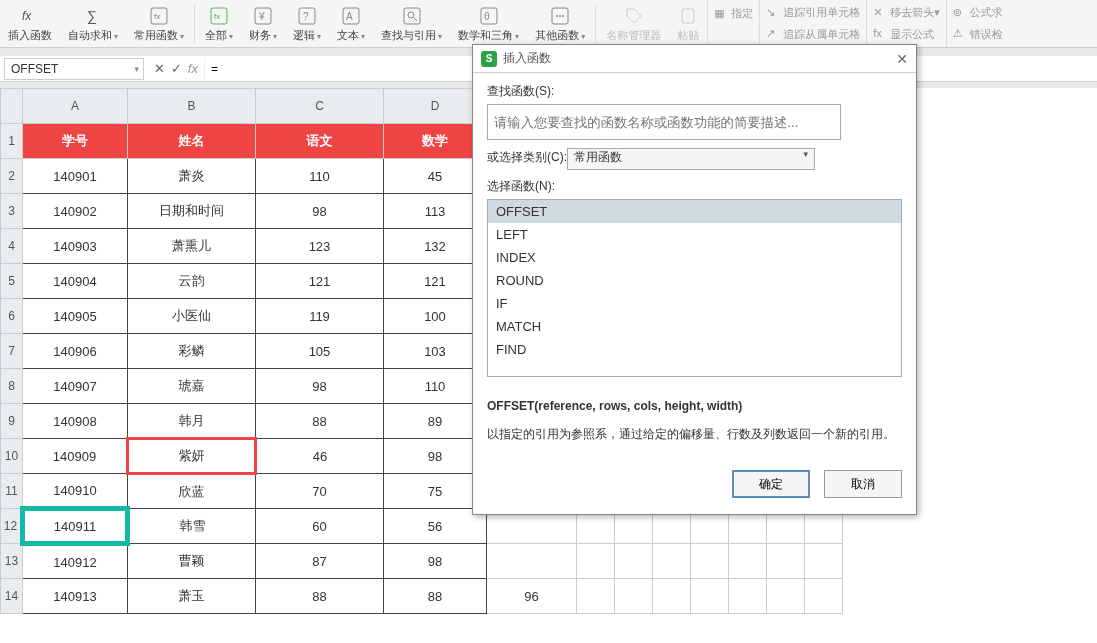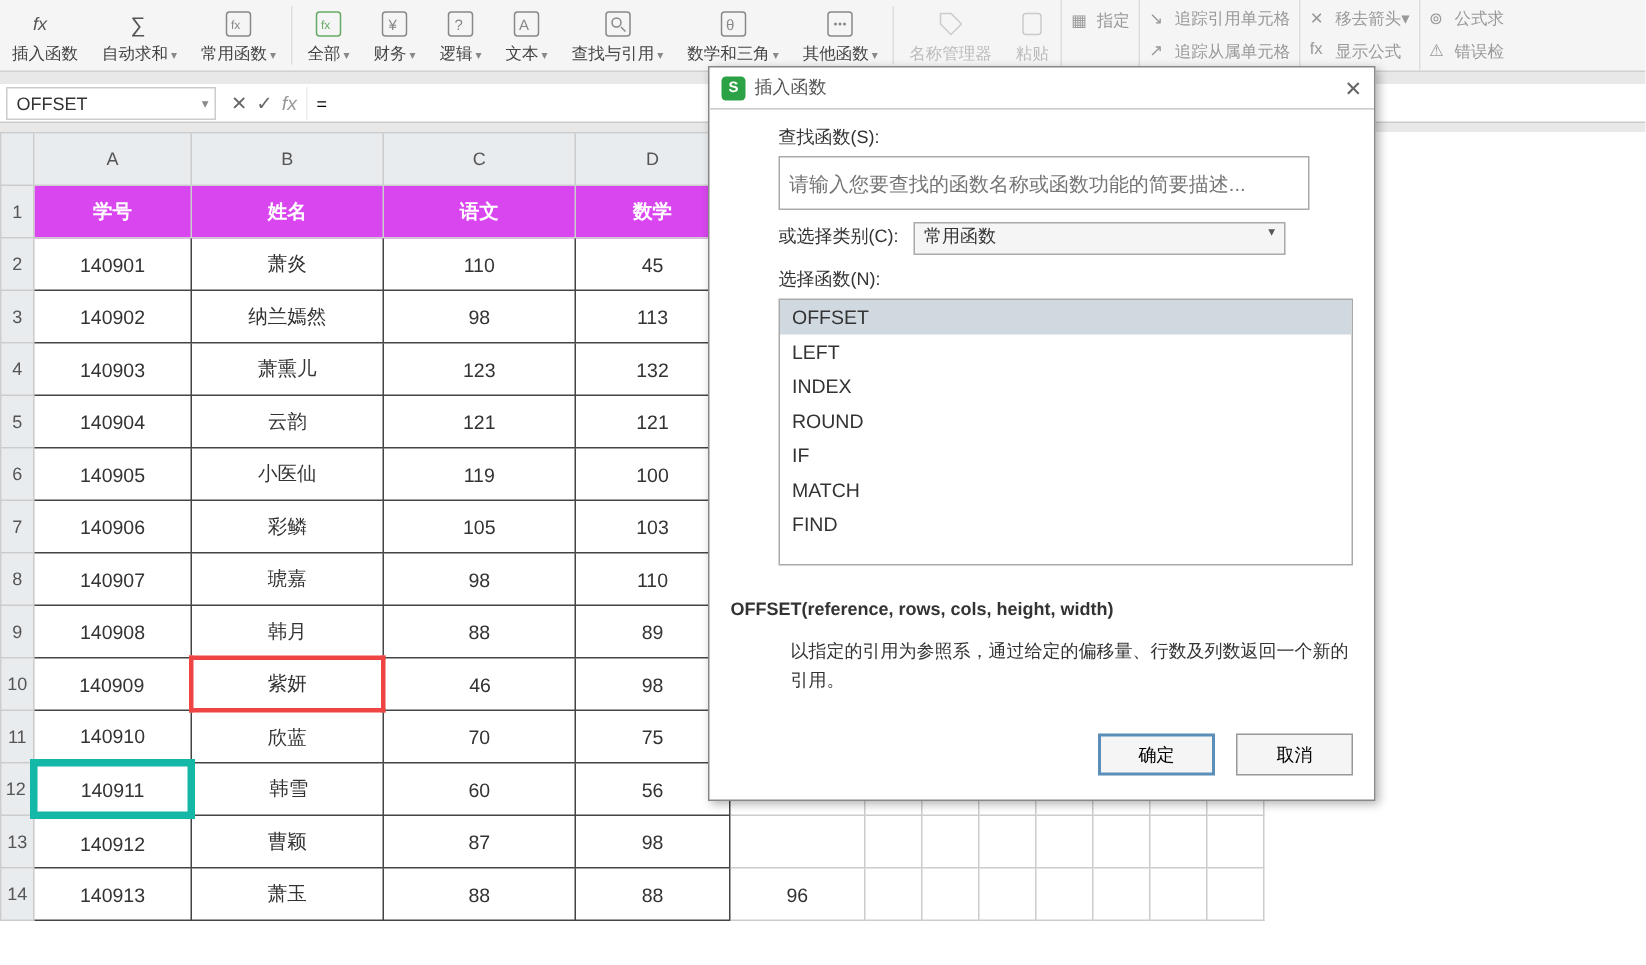--- a/index.html
+++ b/index.html
@@ -27,48 +27,48 @@
 .fml-input { flex:1; height:22px; border:none; border-left:1px solid #eee; padding:0 6px; font-size:12px; outline:none; }
 
 
 .gap { height:8px; background:#e8e8e8; }
 .sheet { overflow:auto; height:560px; background:#fff; }
 table.grid { border-collapse:collapse; table-layout:fixed; }
 table.grid th, table.grid td { border:1px solid #ccc; height:35px; text-align:center; font-size:13px; }
 table.grid th.col { background:#e8ecef; font-weight:normal; color:#555; height:20px; font-size:12px; }
 table.grid th.corner { background:#e8ecef; width:22px; }
 table.grid th.row { background:#e8ecef; width:22px; font-weight:normal; color:#555; font-size:12px; }
-.hdr-cell { background:#d946ef; color:#fff; font-weight:bold;margin-left:28px; }
+.hdr-cell { background:#ef4444; color:#fff; font-weight:bold;margin-left:28px; }
 .w-a { width:105px; } .w-b { width:128px; } .w-c { width:128px; } .w-d { width:103px; } .w-e { width:90px; }
 .w-s { width:38px; }
 .row-sel th.row { background:#c8dff0; }
 td.extra { background:#fff; }
 
 
 .dialog { position:absolute; left:472px; top:44px; width:445px; background:#fff; border:1px solid #888; box-shadow:2px 2px 6px rgba(0,0,0,.3); font-size:12px; }
 .dlg-title { height:28px; display:flex; align-items:center; padding:0 8px; color:#555; border-bottom:1px solid #e0e0e0; }
 .dlg-title .logo { width:16px; height:16px; background:#2ba246; border-radius:3px; margin-right:6px; display:flex; align-items:center; justify-content:center; color:#fff; font-size:10px; font-weight:bold; }
 .dlg-title .close { margin-left:auto; cursor:pointer; font-size:14px; color:#666; }
 .tabs { display:flex; padding:6px 10px 0; gap:0; }
 .tab { padding:6px 18px; border:1px solid #ccc; border-bottom:none; background:#f0f0f0; cursor:pointer; font-size:12px; }
 .tab.active { background:#fff; border-bottom:1px solid #fff; position:relative; z-index:2; }
 .tab-line { height:1px; background:#ccc; margin-top:-1px; }
 .dlg-body { padding:10px 14px 0; }
-.fld-row { margin-bottom:8px;margin-left:32px; }
+.fld-row { margin-bottom:8px; }
 .fld-row label { display:block; margin-bottom:4px; color:#333; }
 .search-inp { width:354px; height:36px; border:1px solid #aaa; padding:0 6px; color:#888; }
-.cat-row { display:flex; align-items:center; gap:10px; }
+.cat-row { display:flex; align-items:center; }
 .cat-sel { width:248px; height:22px; border:1px solid #aaa; background:#f5f5f5; padding:0 6px; position:relative; }
 .cat-sel::after { content:"▾"; position:absolute; right:6px; font-size:9px; color:#555; }
 .fn-list { border:1px solid #aaa; height:178px; overflow-y:scroll; background:#fff; }
 .fn-item { padding:4px 8px; cursor:pointer; font-size:13px; }
 .fn-item.sel { background:#d0d8e0; }
 .fn-desc { padding:14px 0; }
 .fn-sig { font-weight:bold; font-size:12px; margin-bottom:12px; }
-.fn-text { font-size:12px; line-height:1.6; color:#333;margin-left:40px; }
+.fn-text { font-size:12px; line-height:1.6; color:#333; }
 .dlg-foot { display:flex; justify-content:flex-end; gap:14px; padding:12px 14px 16px; }
 .btn { width:78px; height:28px; border:1px solid #999; background:#f5f5f5; cursor:pointer; font-size:12px; }
 .btn.primary { border:2px solid #5b8fb9; }
 
 svg { display:block; }
 </style>
 </head>
 <body>
 
 <div class="ribbon">
@@ -279,21 +279,21 @@
           <td class="extra"></td>
           <td class="extra"></td>
           <td class="extra"></td>
           <td class="extra"></td>
           <td class="extra"></td>
           <td class="extra"></td>
         </tr>
         <tr class="row-sel">
           <th class="row">3</th>
           <td style="border:1px solid #444">140902</td>
-          <td style="border:1px solid #444">纳兰嫣然</td>
+          <td style="border:1px solid #444">日期和时间</td>
           <td style="border:1px solid #444">98</td>
           <td style="border:1px solid #444">113</td>
           <td class="extra"></td>
           <td class="extra"></td>
           <td class="extra"></td>
           <td class="extra"></td>
           <td class="extra"></td>
           <td class="extra"></td>
           <td class="extra"></td>
           <td class="extra"></td>

